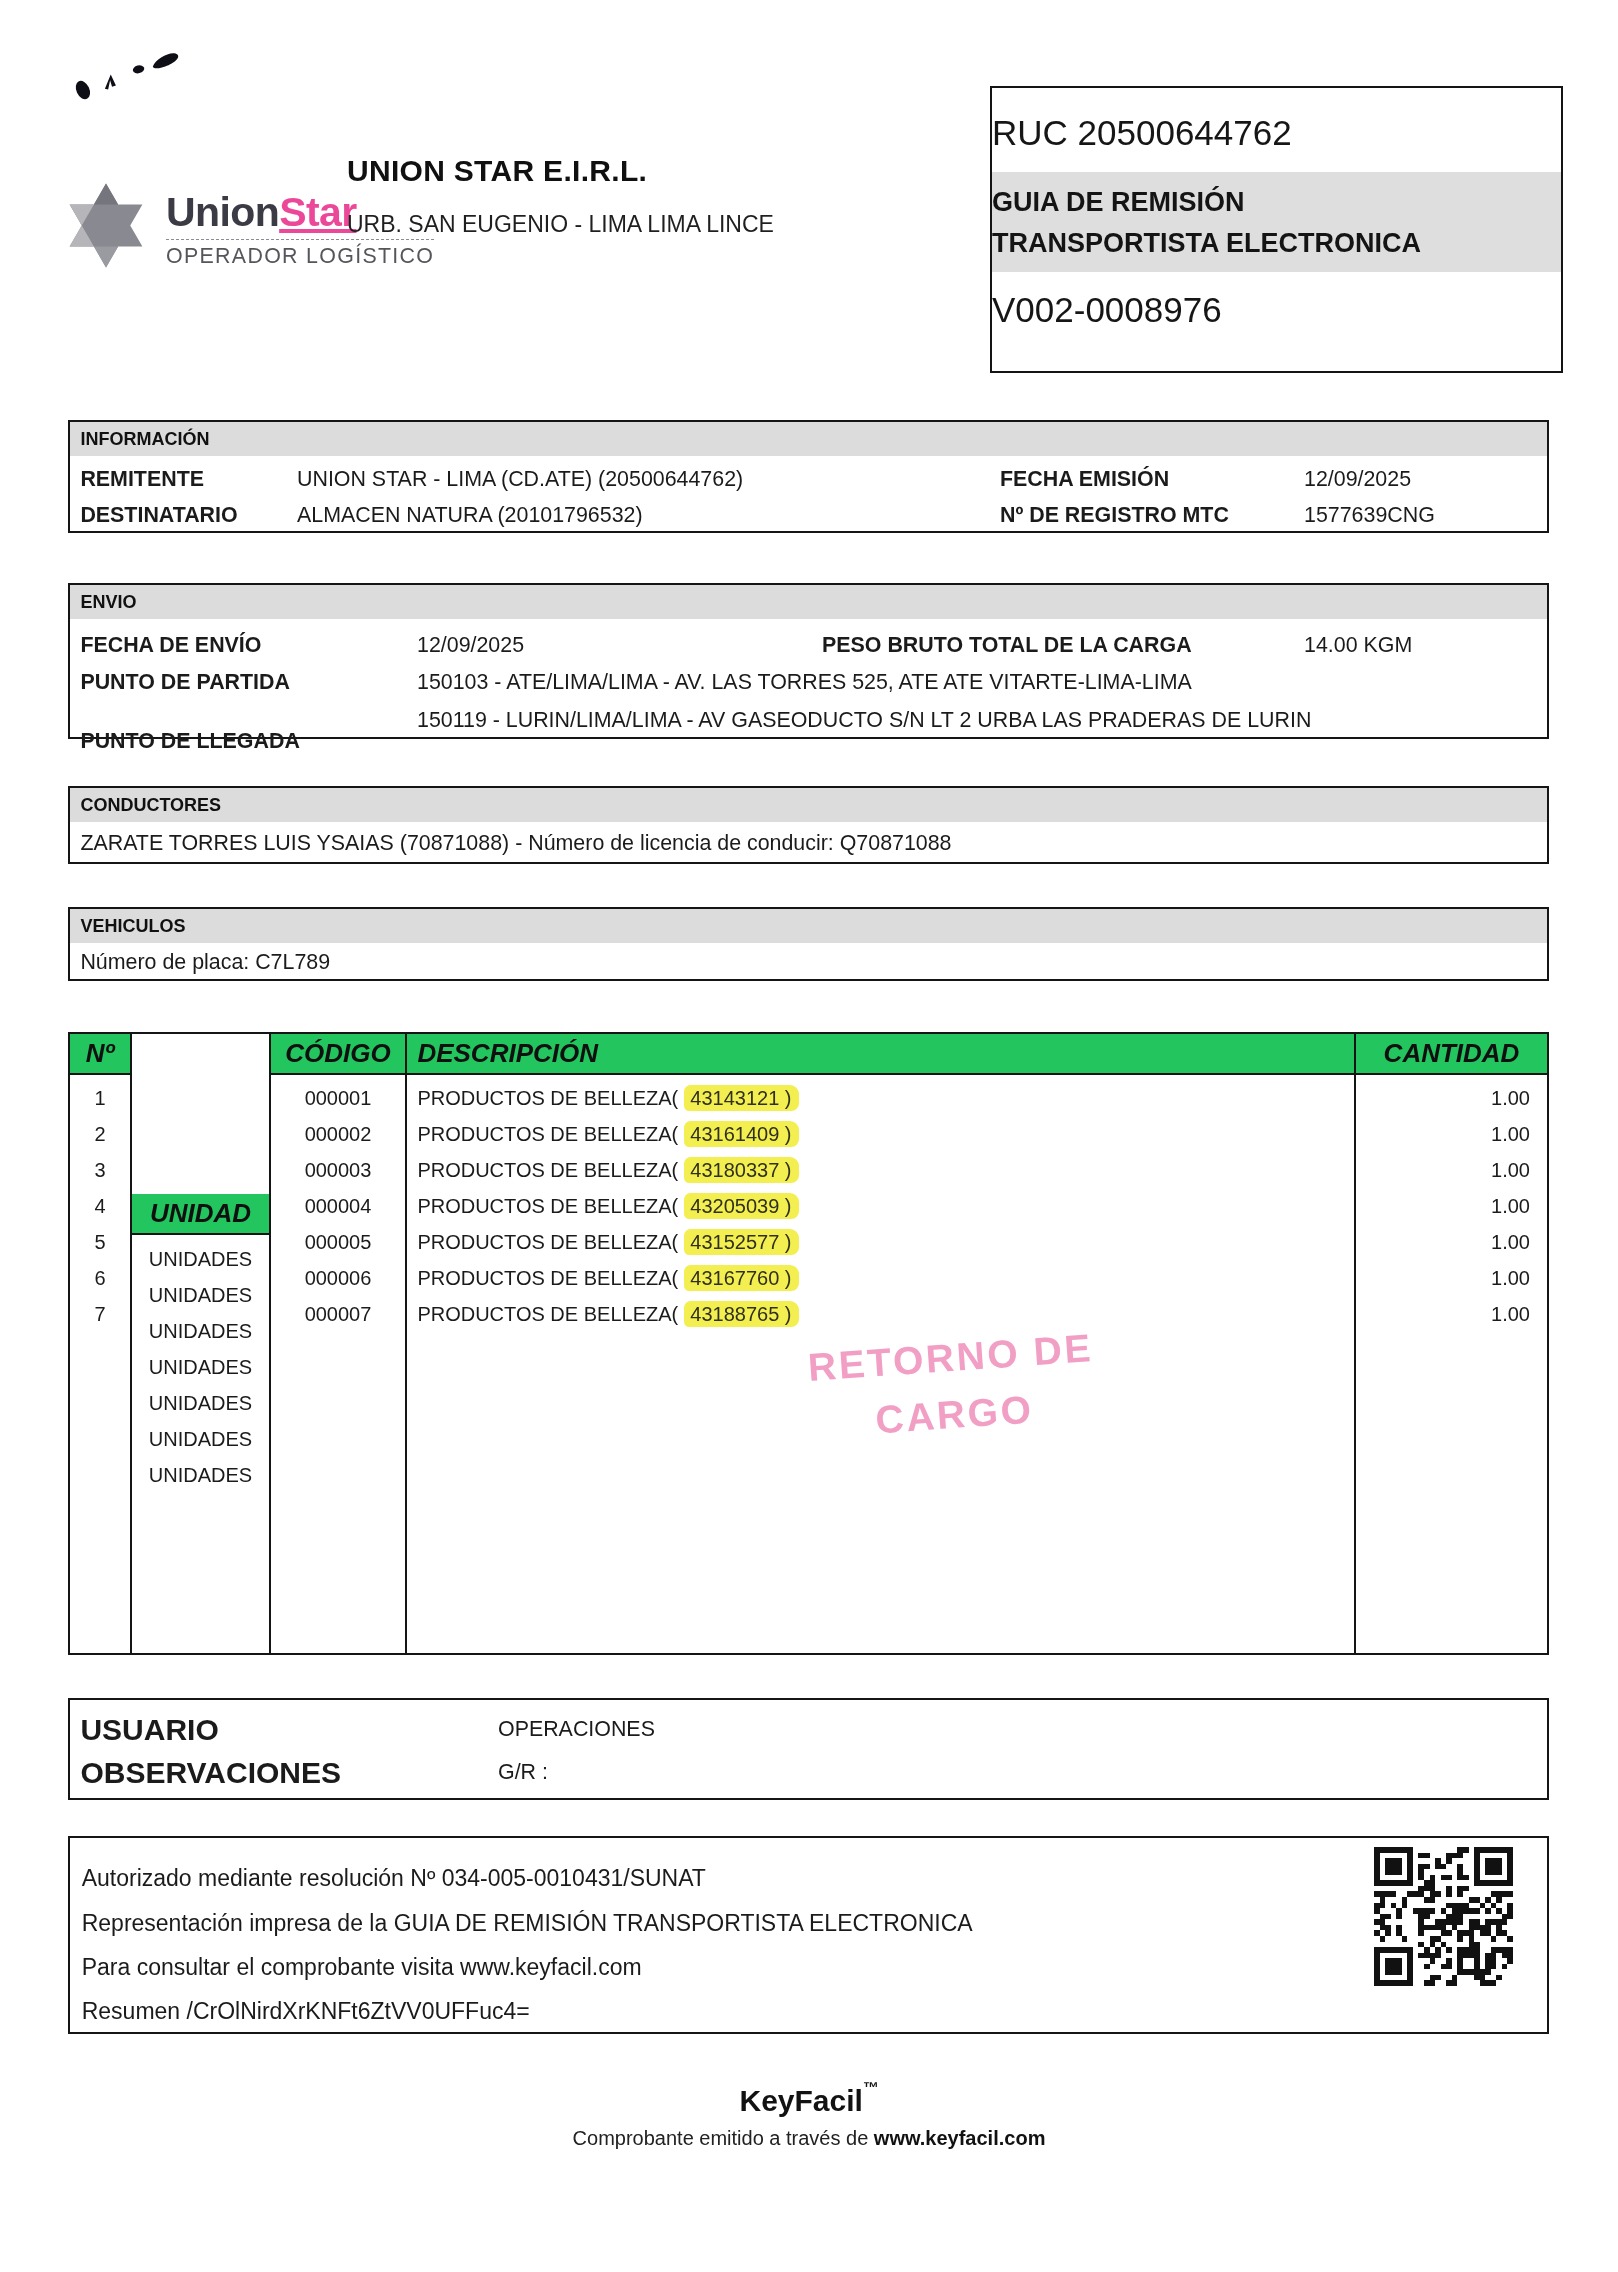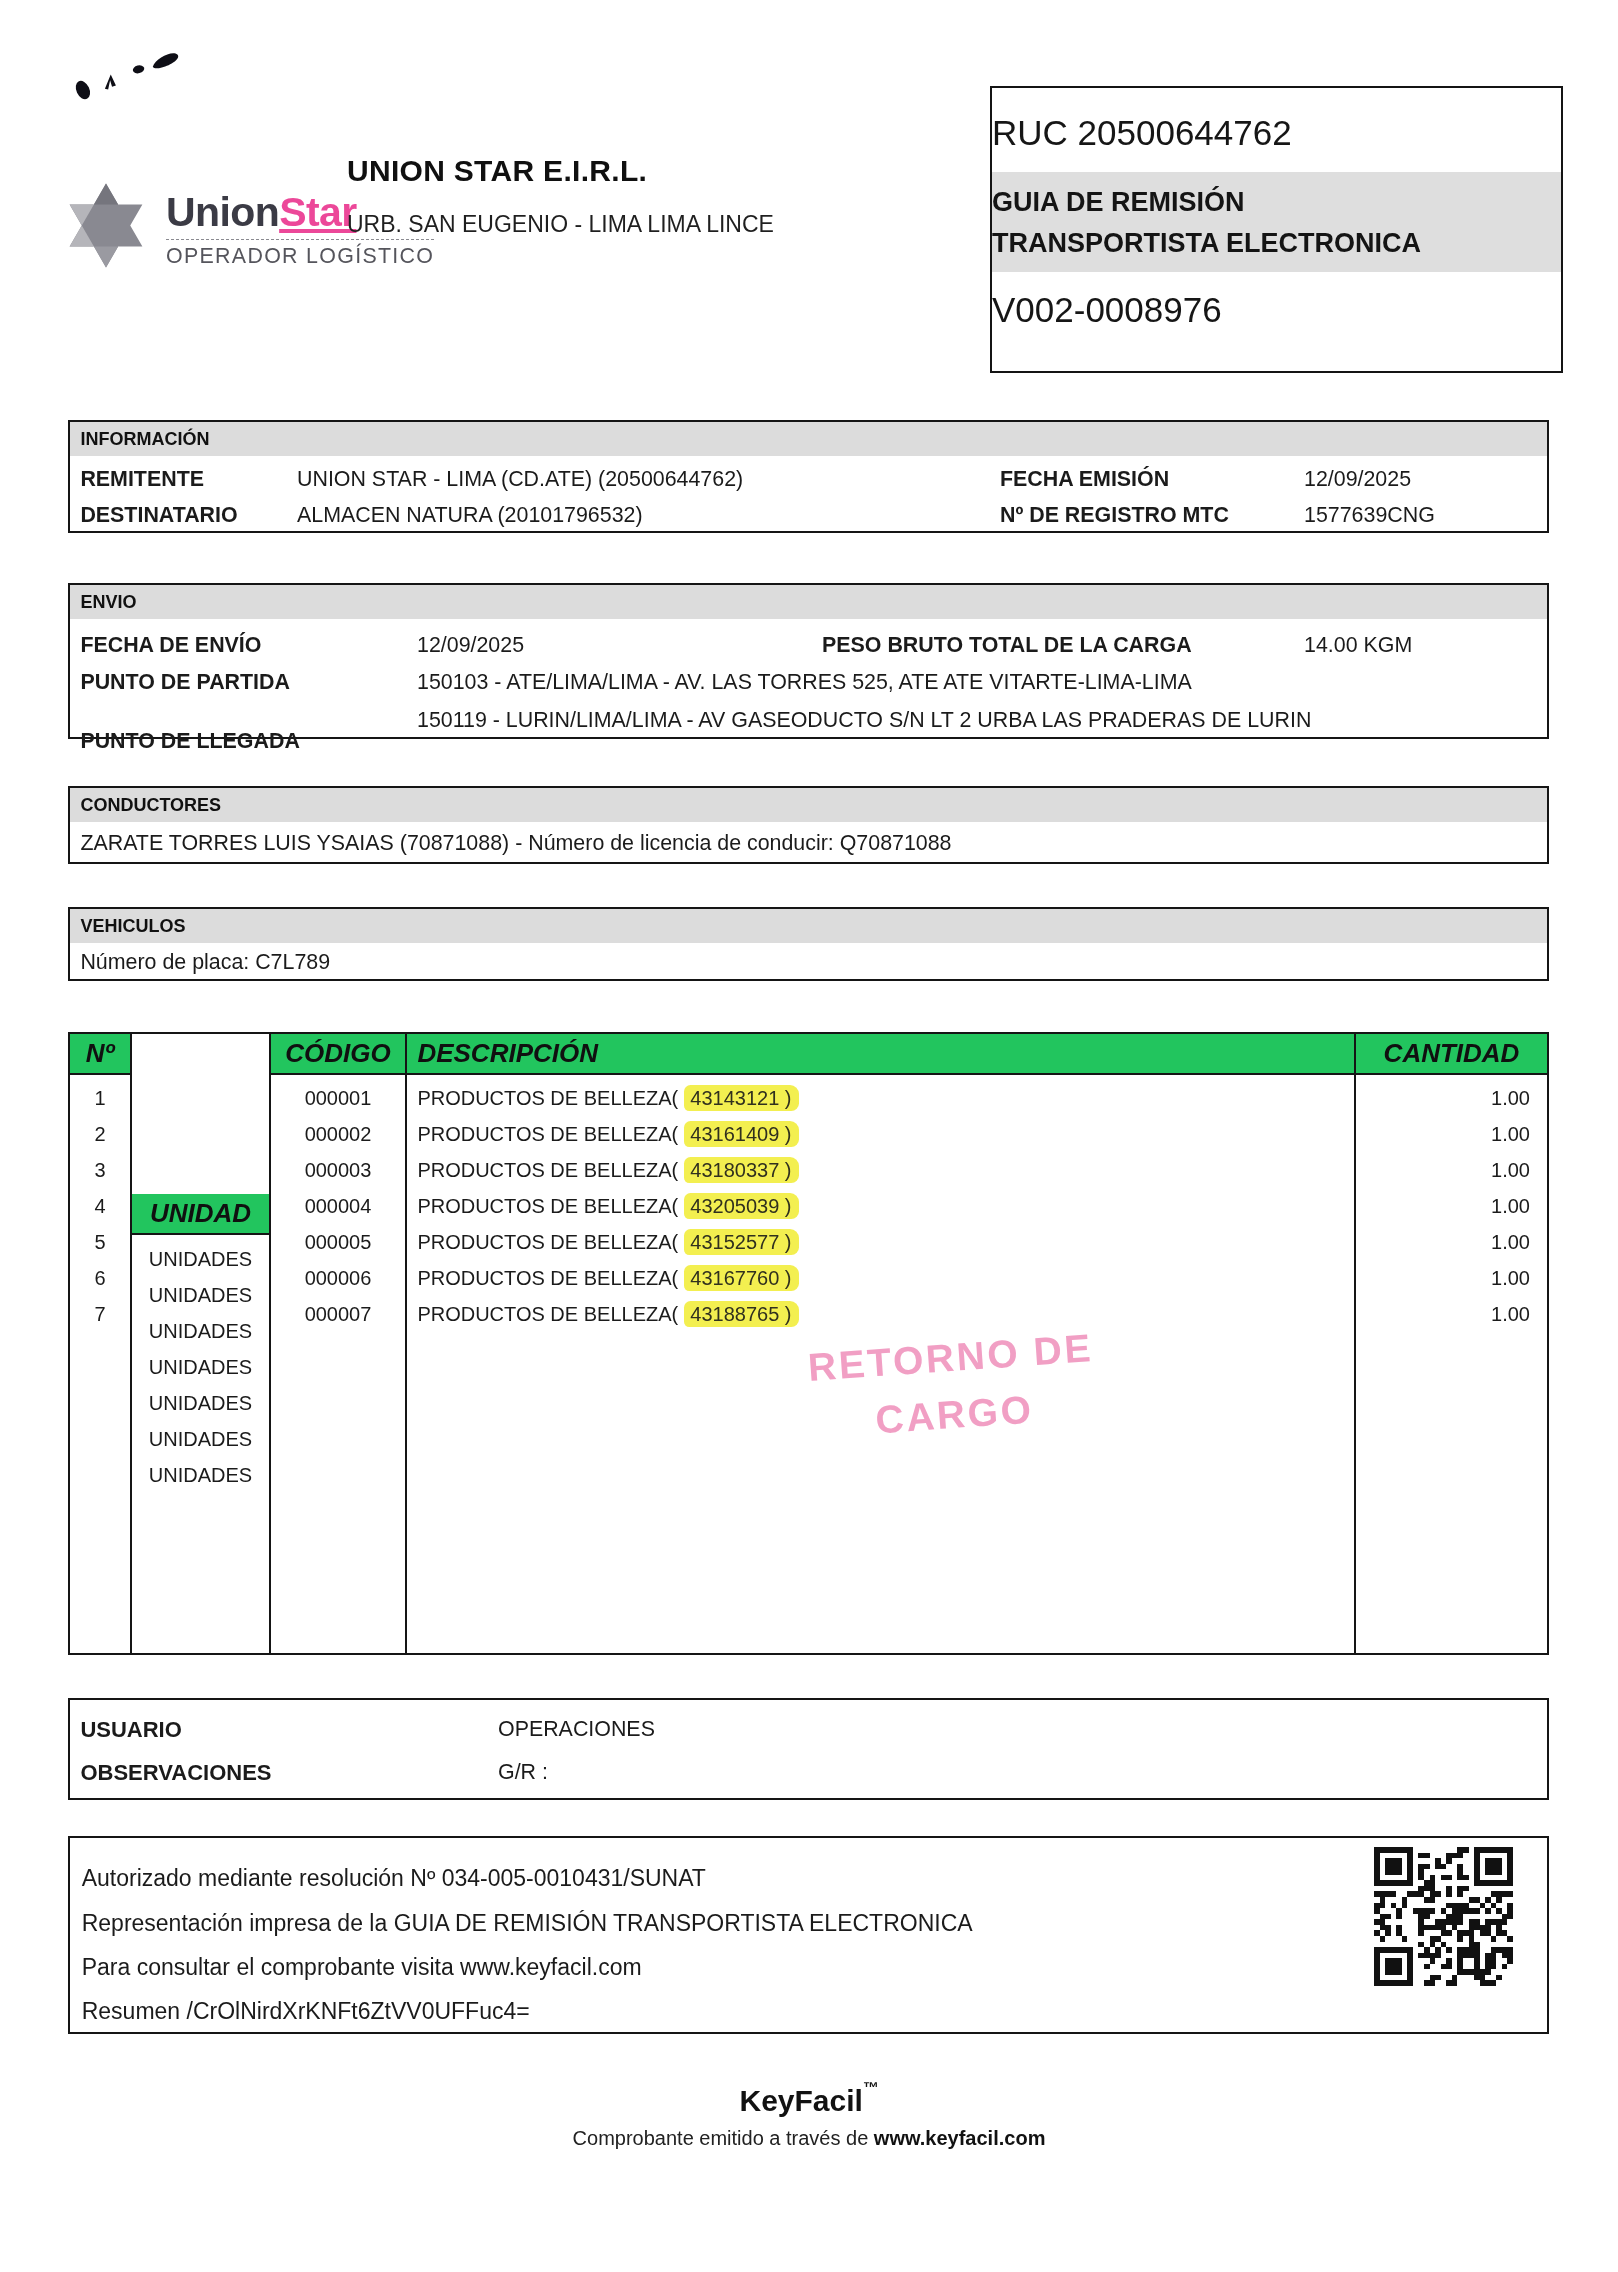--- a/index.html
+++ b/index.html
@@ -62,21 +62,21 @@
   .hl{
     background:#f3ef50;color:#30301e;padding:1.9px 7.8px 1.9px 6.5px;
     border-radius:6.5px 9px 7.8px 5.2px;
   }
   .stamp{
     position:absolute;left:745px;top:1330px;width:415px;text-align:center;
     transform:rotate(-4deg);color:rgba(233,100,160,0.62);
     font-size:39px;font-weight:bold;letter-spacing:2.6px;line-height:1.45;
   }
   
-  .u-lbl{position:absolute;left:10.4px;font-weight:bold;font-size:22px;}
+  .u-lbl{position:absolute;left:10.4px;font-weight:bold;font-size:30px;}
   .u-val{position:absolute;left:428px;font-size:21.4px;}
   .fline{position:absolute;left:11.7px;height:35px;line-height:35px;font-size:23px;white-space:nowrap;}
   .qr{position:absolute;right:34px;top:9px;}
   .kf{position:absolute;left:0;right:0;top:2079px;text-align:center;font-size:30px;font-weight:bold;color:#121212;}
   .kf .tm{font-size:15.6px;vertical-align:18px;font-weight:bold;}
   .kf-tag{position:absolute;left:0;right:0;top:2127px;text-align:center;font-size:20px;color:#222;}
   .kf-tag b{color:#111;}
 </style>
 </head>
 <body>

